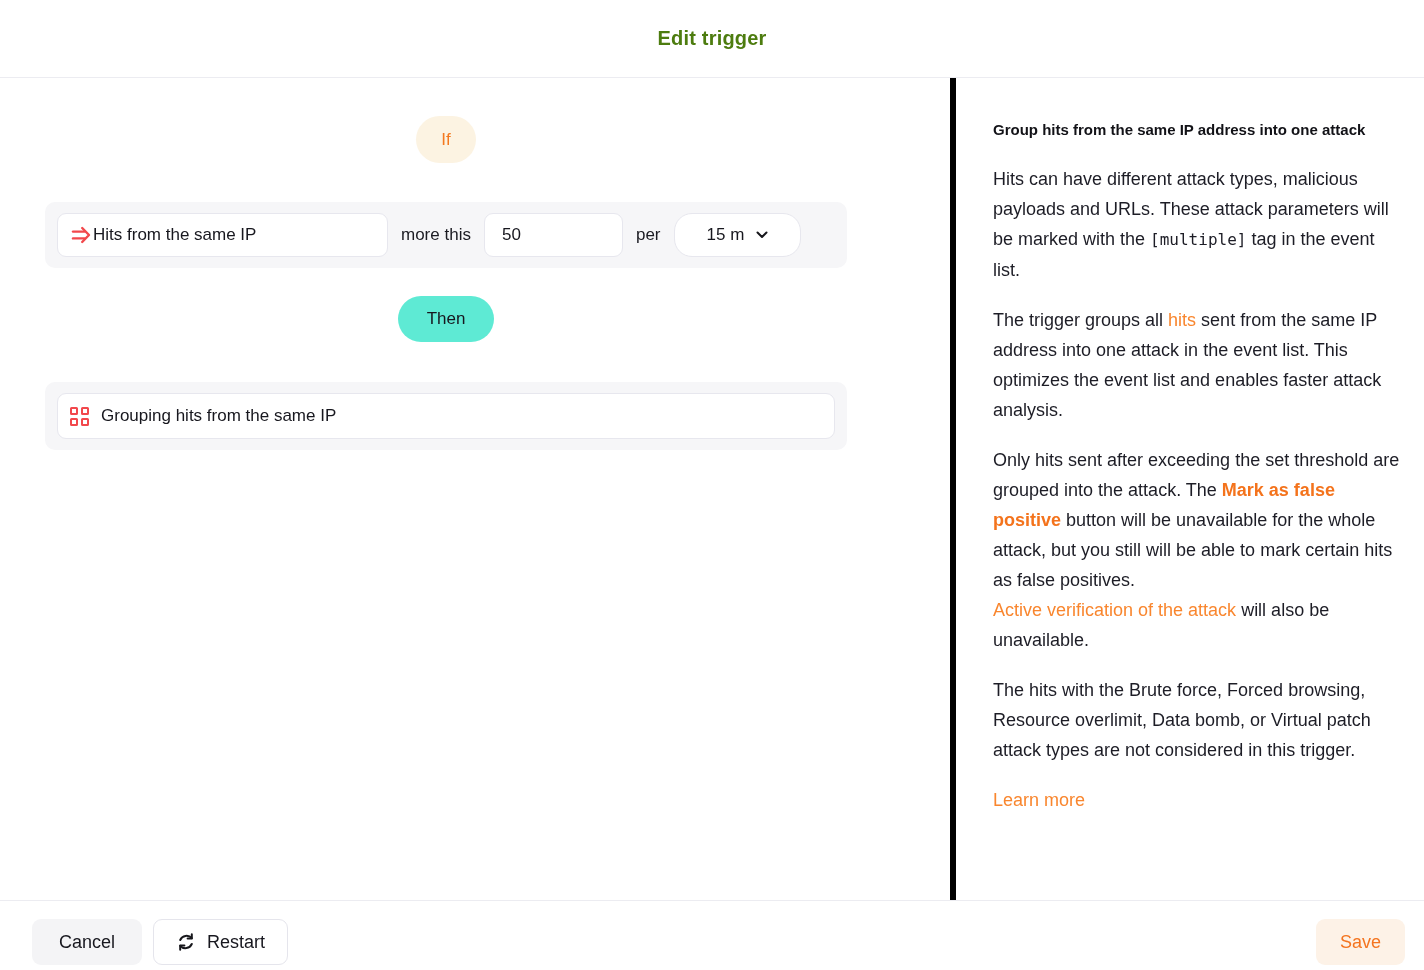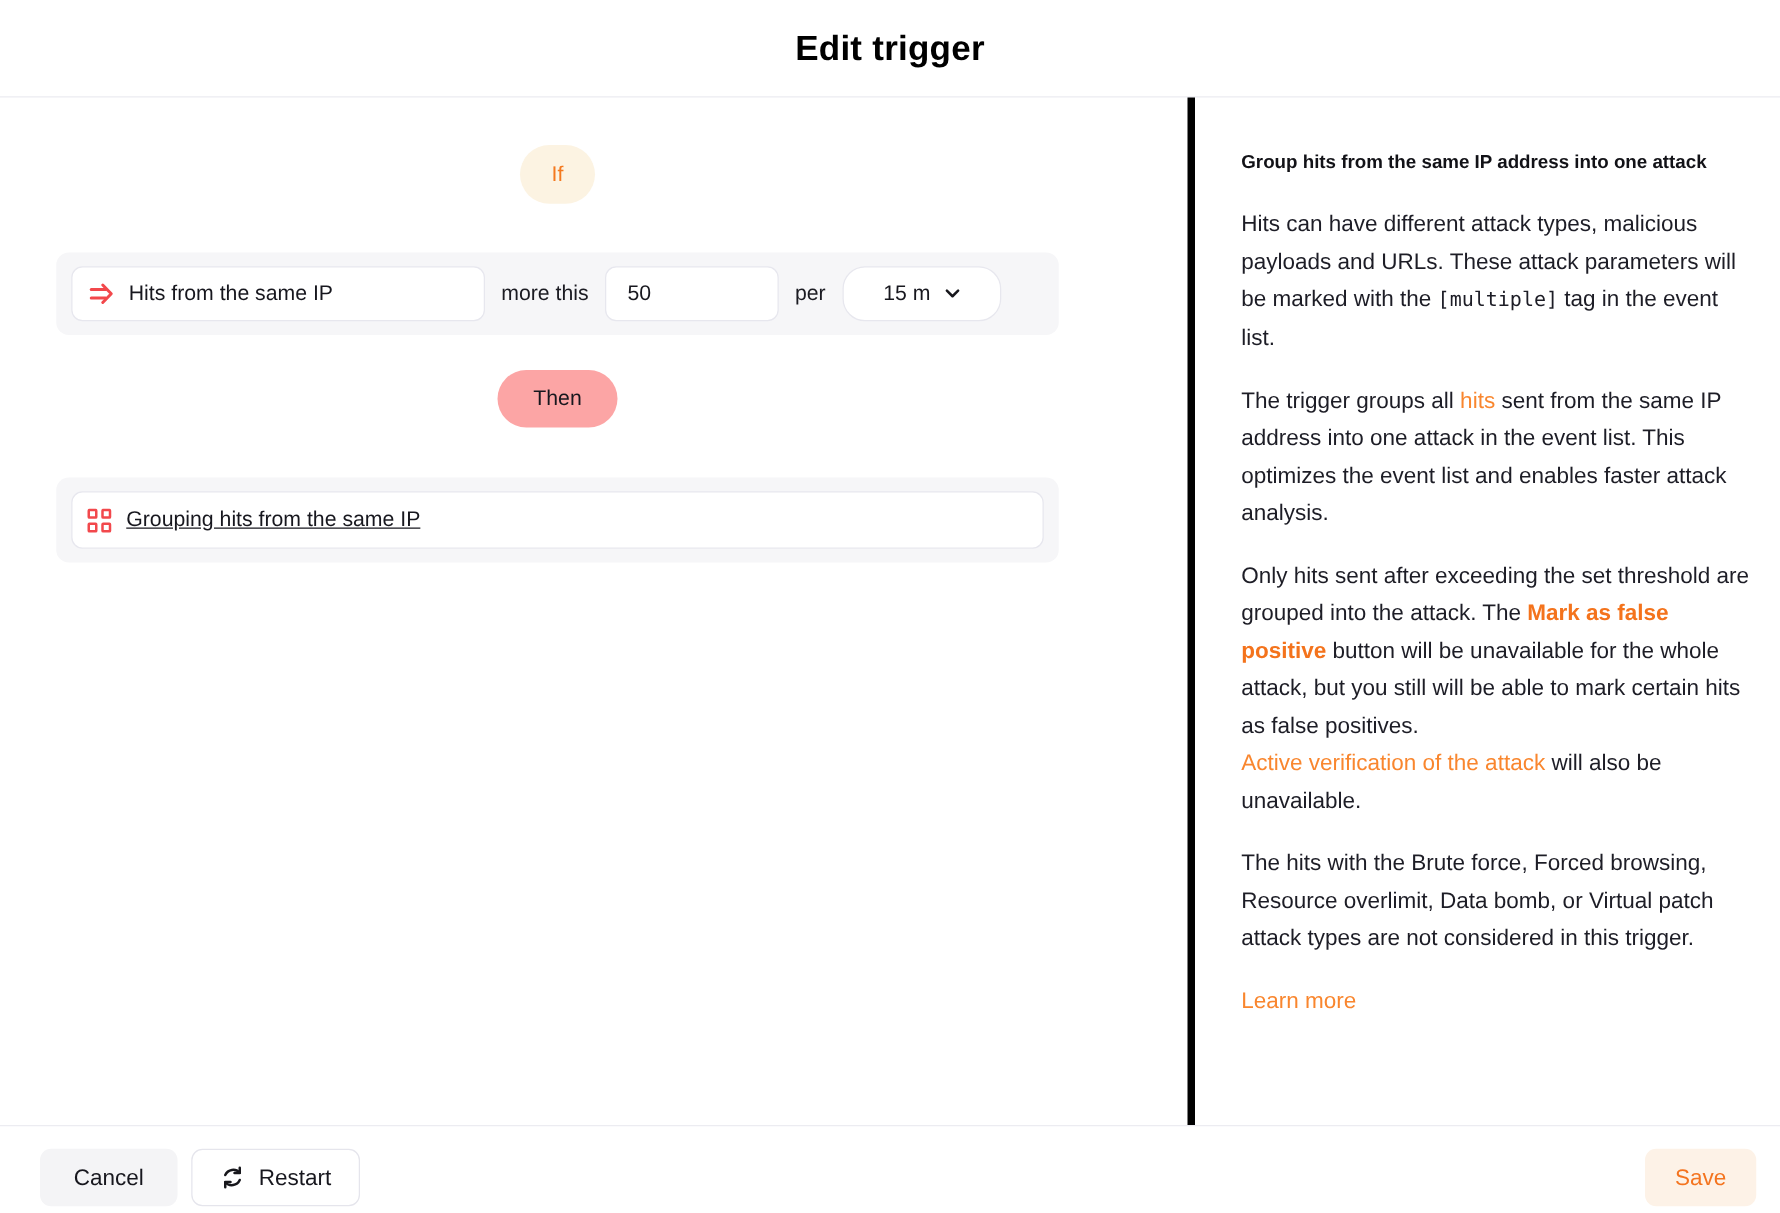--- a/index.html
+++ b/index.html
@@ -6,53 +6,53 @@
   html,body { margin:0; padding:0; background:#fff; }
   .app {
     width:1424px; height:970px; overflow:hidden; position:relative;
     font-family:"Liberation Sans", sans-serif; color:#1b1b22; background:#fff;
   }
   
   header {
     height:78px; border-bottom:1px solid #ececf1;
     display:flex; align-items:center; justify-content:center;
   }
-  header h1 { margin:0; font-size:28px; font-weight:700; color:#000000; letter-spacing:.2px; }
+  header h1 { margin:0; font-size:20px; font-weight:700; color:#4d7c0f; letter-spacing:.2px; }
 
   
   .main { display:flex; height:822px; }
   .builder { width:956px; border-right:6px solid #000000; flex:none; }
   .builder-inner { width:802px; margin-left:45px; }
 
   .pill {
     display:flex; align-items:center; justify-content:center;
     font-size:17px; user-select:none;
   }
   .pill-if   { width:60px;  height:47px; border-radius:24px; background:#fcf3e2; color:#f4791f; margin:38px auto 0; }
-  .pill-then { width:96px;  height:46px; border-radius:23px; background:#fca5a5; color:#17171e; margin:28px auto 0; }
+  .pill-then { width:96px;  height:46px; border-radius:23px; background:#5eead4; color:#17171e; margin:28px auto 0; }
 
   .cond-row {
     margin-top:39px; height:66px; background:#f6f6f8; border-radius:10px;
     display:flex; align-items:center; padding:0 12px;
   }
   .field {
     background:#fff; border:1px solid #e7e7ee; border-radius:9px; height:44px;
     display:flex; align-items:center; font-size:17px; color:#17171e;
   }
-  .metric { width:331px; padding:10px 12px; gap:11px; cursor:pointer; }
+  .metric { width:331px; padding:10px 12px; gap:1px; cursor:pointer; }
   .lbl { font-size:17px; color:#1b1b22; margin:0 13px; white-space:nowrap; }
   input.threshold {
     width:139px; height:44px; padding:0 17px; font-size:17px; color:#17171e;
     background:#fff; border:1px solid #e7e7ee; border-radius:9px;
     font-family:inherit; outline:none;
   }
   .interval { width:127px; padding:0 32px; justify-content:space-between; cursor:pointer;border-radius:18px; }
 
   .action-row { margin-top:40px; height:68px; background:#f6f6f8; border-radius:10px; padding:11px 12px; }
-  .reaction { width:100%; height:46px; padding:0 12px; gap:12px; cursor:pointer;text-decoration:underline; }
+  .reaction { width:100%; height:46px; padding:0 12px; gap:12px; cursor:pointer; }
 
   .icon-wrap { display:inline-flex; align-items:center; justify-content:center; flex:none; }
   .grid-icon { display:grid; grid-template-columns:8px 8px; grid-auto-rows:8px; gap:3px; }
   .grid-icon i { display:block; width:8px; height:8px; border:2.2px solid #f2484c; border-radius:1.5px; }
 
   
   .docs {
     flex:1; padding:34px 22px 0 37px; overflow:hidden;
     font-size:18px; line-height:30px; color:#1d1d26;
   }

